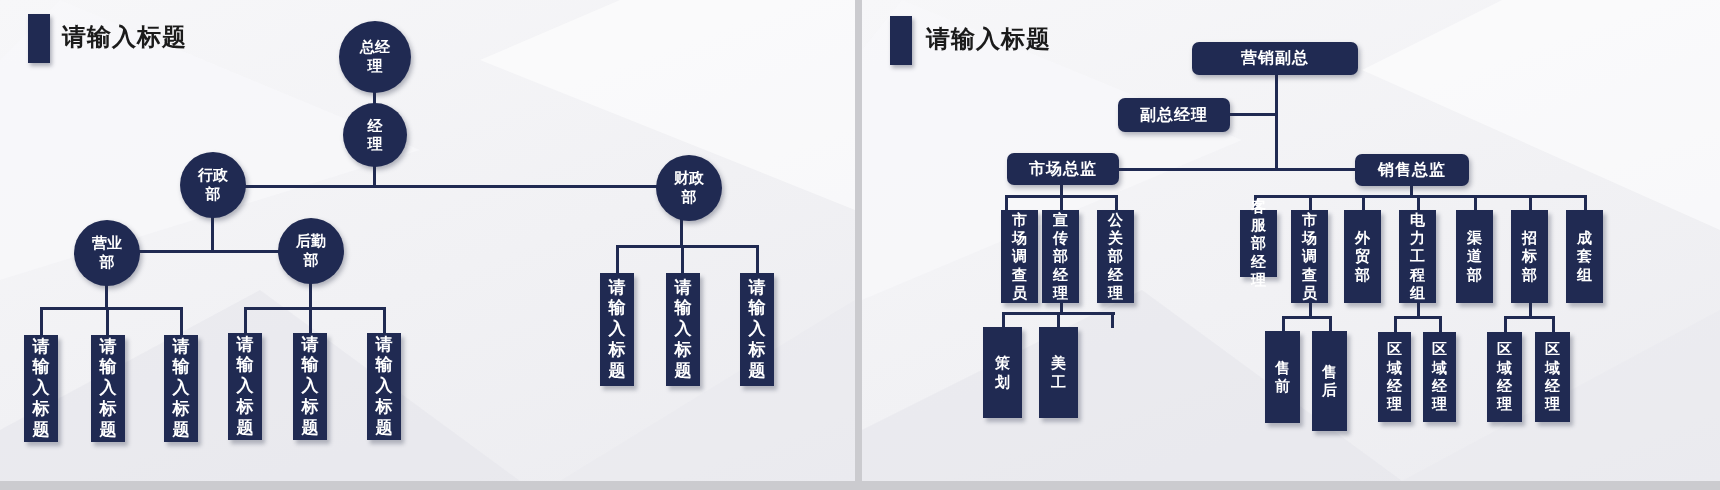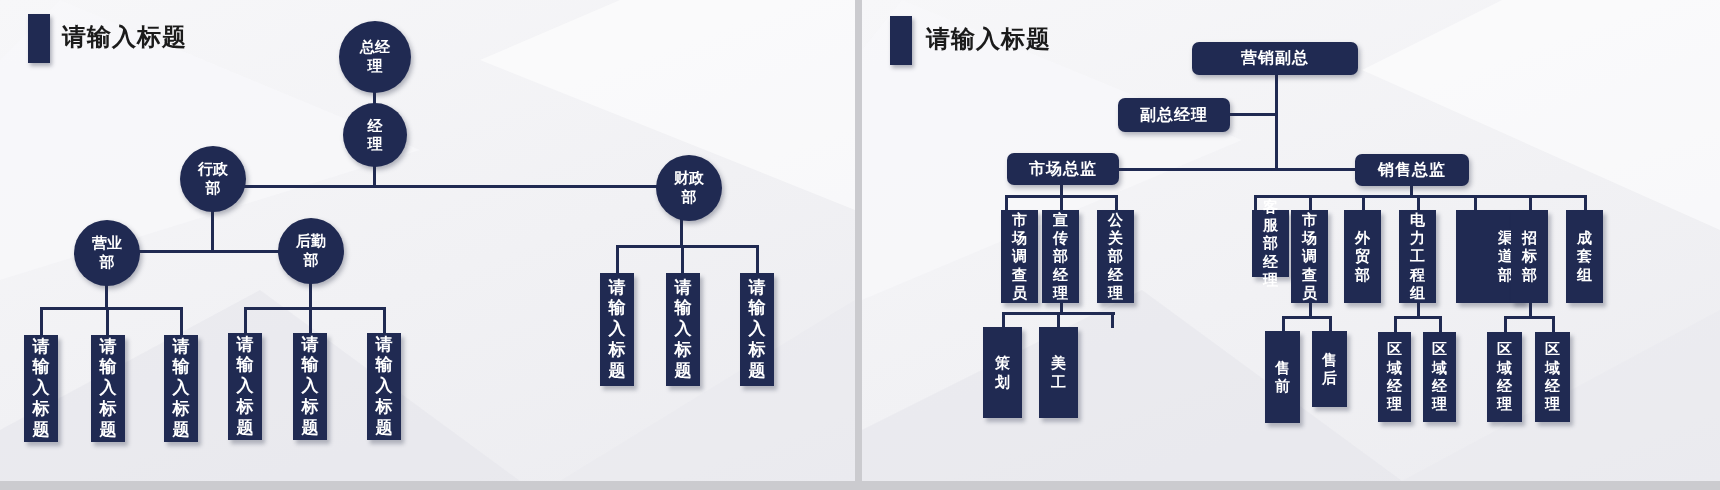--- a/index.html
+++ b/index.html
@@ -79,21 +79,21 @@
   <div class="ln" style="left:616px;top:245px;width:3px;height:28px;"></div>
   <div class="ln" style="left:681px;top:245px;width:3px;height:28px;"></div>
   <div class="ln" style="left:756px;top:245px;width:3px;height:28px;"></div>
 
   <div class="circle" style="left:339px;top:21px;width:72px;height:72px;">
     <span class="w2">总经理</span>
   </div>
   <div class="circle" style="left:343px;top:103px;width:64px;height:64px;">
     <span class="w1">经理</span>
   </div>
-  <div class="circle" style="left:180px;top:146px;width:66px;height:66px;justify-content:center;">
+  <div class="circle" style="left:180px;top:152px;width:66px;height:66px;justify-content:center;">
     <span class="w2">行政部</span>
   </div>
   <div class="circle" style="left:656px;top:155px;width:66px;height:66px;">
     <span class="w2">财政部</span>
   </div>
   <div class="circle" style="left:74px;top:220px;width:66px;height:66px;">
     <span class="w2">营业部</span>
   </div>
   <div class="circle" style="left:278px;top:218px;width:66px;height:66px;">
     <span class="w2">后勤部</span>
@@ -189,52 +189,52 @@
 
   <div class="vrect" style="left:139px;top:210px;width:37px;height:93px;">
     <span class="w1">市场调查员</span>
   </div>
   <div class="vrect" style="left:180px;top:210px;width:37px;height:93px;">
     <span class="w1">宣传部经理</span>
   </div>
   <div class="vrect" style="left:235px;top:210px;width:37px;height:93px;">
     <span class="w1">公关部经理</span>
   </div>
-  <div class="vrect" style="left:390px;top:210px;width:37px;height:67px;">
+  <div class="vrect" style="left:378px;top:210px;width:37px;height:67px;">
     <span class="w1">客服部经理</span>
   </div>
   <div class="vrect" style="left:429px;top:210px;width:37px;height:93px;">
     <span class="w1">市场调查员</span>
   </div>
   <div class="vrect" style="left:482px;top:210px;width:37px;height:93px;">
     <span class="w1">外贸部</span>
   </div>
   <div class="vrect" style="left:537px;top:210px;width:37px;height:93px;">
     <span class="w1">电力工程组</span>
   </div>
-  <div class="vrect" style="left:594px;top:210px;width:37px;height:93px;padding-left:31px;">
+  <div class="vrect" style="left:594px;top:210px;width:37px;height:93px;">
     <span class="w1">渠道部</span>
   </div>
   <div class="vrect" style="left:649px;top:210px;width:37px;height:93px;">
     <span class="w1">招标部</span>
   </div>
   <div class="vrect" style="left:704px;top:210px;width:37px;height:93px;">
     <span class="w1">成套组</span>
   </div>
 
   <div class="vrect" style="left:121px;top:327px;width:39px;height:91px;">
     <span class="w1">策划</span>
   </div>
   <div class="vrect" style="left:177px;top:327px;width:39px;height:91px;">
     <span class="w1">美工</span>
   </div>
   <div class="vrect" style="left:403px;top:331px;width:35px;height:92px;">
     <span class="w1">售前</span>
   </div>
-  <div class="vrect" style="left:450px;top:331px;width:35px;height:76px;">
+  <div class="vrect" style="left:450px;top:331px;width:35px;height:100px;">
     <span class="w1">售后</span>
   </div>
   <div class="vrect" style="left:516px;top:332px;width:33px;height:90px;">
     <span class="w1">区域经理</span>
   </div>
   <div class="vrect" style="left:561px;top:332px;width:33px;height:90px;">
     <span class="w1">区域经理</span>
   </div>
   <div class="vrect" style="left:625px;top:332px;width:35px;height:90px;">
     <span class="w1">区域经理</span>

